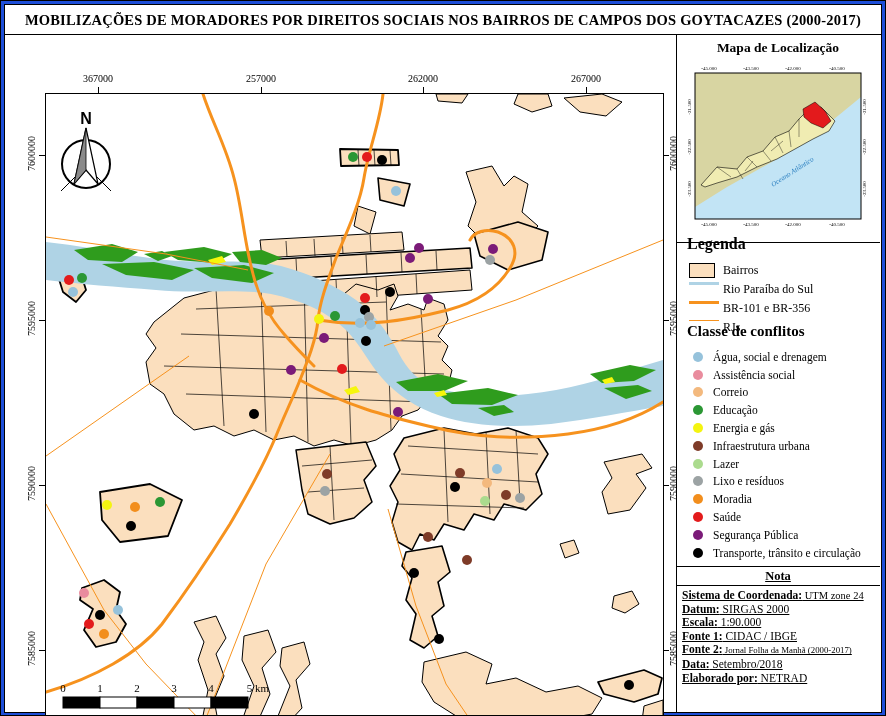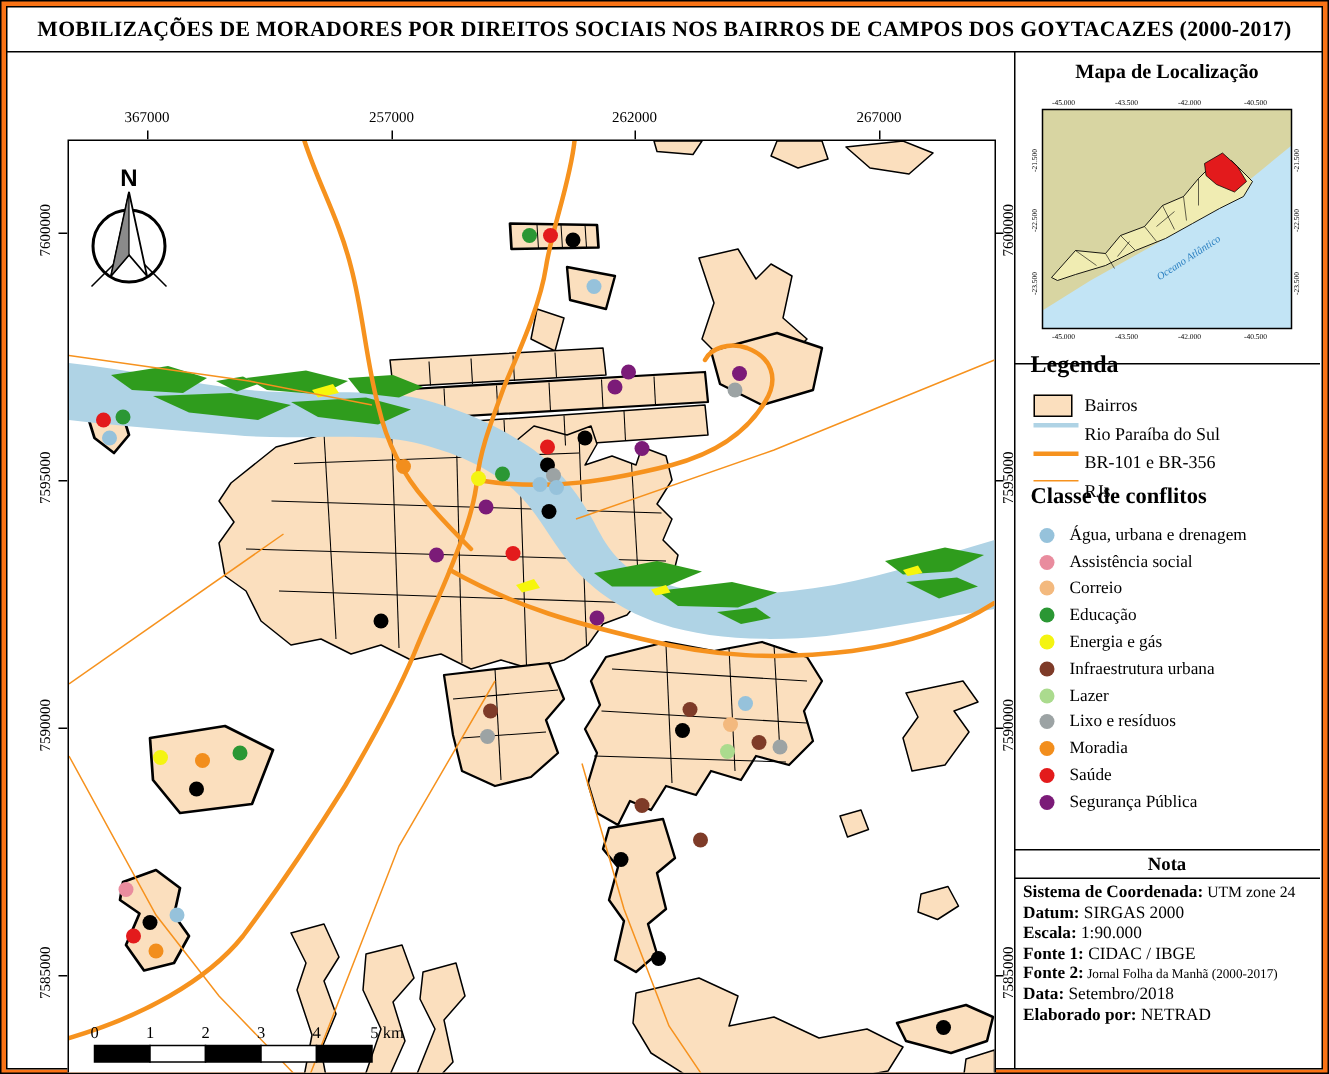--- a/index.html
+++ b/index.html
@@ -1,16 +1,16 @@
 <!DOCTYPE html>
 <html><head>
 <meta charset="utf-8">
 <style>
   html,body{margin:0;padding:0;background:#fff;}
-  .page{position:relative;width:884px;height:714px;border:1px solid #000;background:#f97316;
+  .page{position:relative;width:884px;height:714px;border:1px solid #000;background:#1d4ed8;
         font-family:"Liberation Serif", serif;color:#000;overflow:hidden;}
   .box{position:absolute;border:1px solid #000;background:#fff;}
   .title-box{left:3px;top:3px;width:876px;height:30px;display:flex;align-items:center;justify-content:center;}
   .title-box span{font-weight:bold;font-size:14.5px;letter-spacing:.2px;white-space:nowrap;}
   .map-box{left:3px;top:33px;width:672px;height:677px;}
   .panel-box{left:675px;top:33px;width:204px;height:677px;}
   .map-frame{position:absolute;left:40px;top:58px;width:617px;height:627px;border:1.4px solid #000;box-sizing:content-box;background:#fff;}
   .tick{position:absolute;background:#000;}
   .tick-label{position:absolute;font-size:10px;width:60px;text-align:center;}
   .vlabel{position:absolute;font-size:10px;width:60px;text-align:center;transform:rotate(-90deg);}
@@ -19,21 +19,21 @@
   .inset-svg{position:absolute;left:11px;top:27px;}
   .heading{position:absolute;font-weight:bold;}
   .legend-items{position:absolute;left:688px;top:262px;width:190px;}
   .legend-row{display:flex;align-items:flex-start;height:19px;}
   .legend-swatch{width:34px;display:flex;justify-content:flex-start;align-items:center;}
   .legend-label{font-size:12px;}
   .class-items{position:absolute;left:692px;top:347px;width:188px;}
   .class-row{display:flex;align-items:center;height:17.8px;}
   .class-dot{width:10px;height:10px;border-radius:50%;margin-right:10px;flex:0 0 10px;}
   .class-label{font-size:11.5px;white-space:nowrap;}
-  .nota-box{position:absolute;left:675px;top:565px;width:204px;height:145px;border-top:1px solid #000;}
+  .nota-box{position:absolute;left:675px;top:565px;width:204px;height:145px;border-top:1px solid #000;text-decoration:underline;}
   .nota-head{height:18px;border-bottom:1px solid #000;text-align:center;font-weight:bold;font-size:12.5px;line-height:18px;}
   .nota-rows{padding:3px 0 0 6px;}
   .nota-row{font-size:11.5px;line-height:13.6px;white-space:nowrap;}
   .nota-row b{font-weight:bold;}
   .nota-row:nth-child(5) span{font-size:8.8px;}
   .nota-row:nth-child(1) span{font-size:10.5px;}
 </style>
 </head>
 <body>
 
@@ -329,21 +329,21 @@
           <div style="width: 30px; height: 1px; background: rgb(246, 146, 30);"></div>
         </div>
         <div class="legend-label">RJs</div>
       </div>
     </div>
 
   <div class="heading" style="left:686px;top:322px;font-size:15px;">Classe de conflitos</div>
   <div class="class-items" id="class-items">
       <div class="class-row">
         <div class="class-dot" style="background: rgb(150, 194, 219);"></div>
-        <div class="class-label">Água, urbana e drenagem</div>
+        <div class="class-label">Água, social e drenagem</div>
       </div>
       <div class="class-row">
         <div class="class-dot" style="background: rgb(233, 140, 158);"></div>
         <div class="class-label">Assistência social</div>
       </div>
       <div class="class-row">
         <div class="class-dot" style="background: rgb(243, 185, 126);"></div>
         <div class="class-label">Correio</div>
       </div>
       <div class="class-row">
@@ -370,20 +370,24 @@
         <div class="class-dot" style="background: rgb(242, 142, 29);"></div>
         <div class="class-label">Moradia</div>
       </div>
       <div class="class-row">
         <div class="class-dot" style="background: rgb(227, 27, 28);"></div>
         <div class="class-label">Saúde</div>
       </div>
       <div class="class-row">
         <div class="class-dot" style="background: rgb(123, 27, 120);"></div>
         <div class="class-label">Segurança Pública</div>
+      </div>
+      <div class="class-row">
+        <div class="class-dot" style="background: rgb(0, 0, 0);"></div>
+        <div class="class-label">Transporte, trânsito e circulação</div>
       </div>
     </div>
 
   <div class="nota-box">
     <div class="nota-head">Nota</div>
     <div class="nota-rows" id="nota-rows">
         <div class="nota-row"><b>Sistema de Coordenada:</b><span> UTM zone 24</span></div>
         <div class="nota-row"><b>Datum:</b><span> SIRGAS 2000</span></div>
         <div class="nota-row"><b>Escala:</b><span> 1:90.000</span></div>
         <div class="nota-row"><b>Fonte 1:</b><span> CIDAC / IBGE</span></div>

